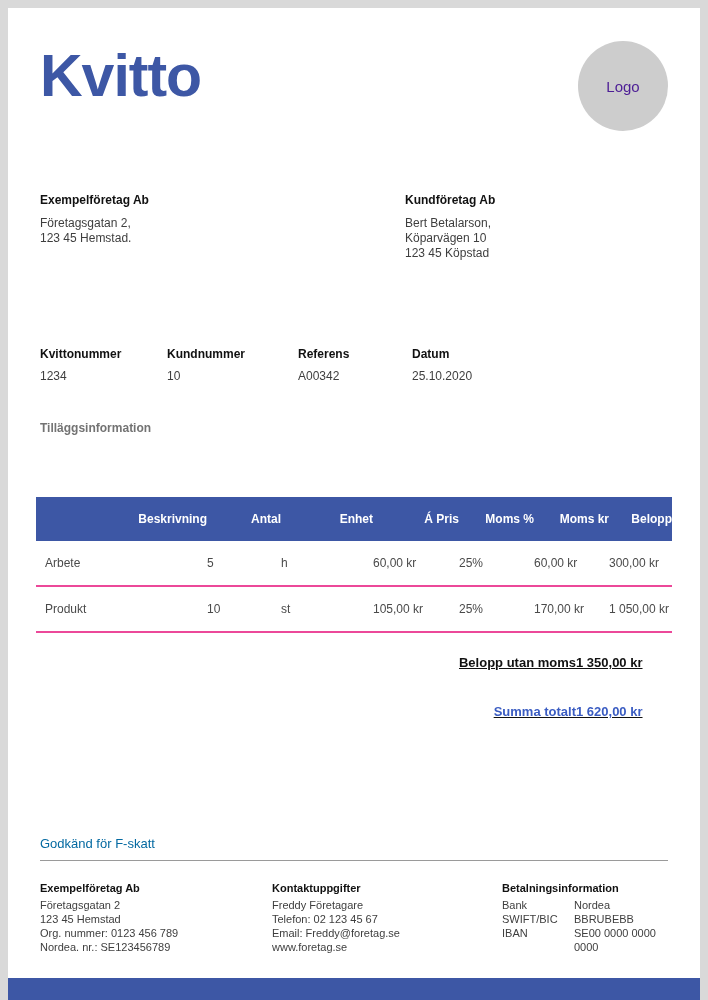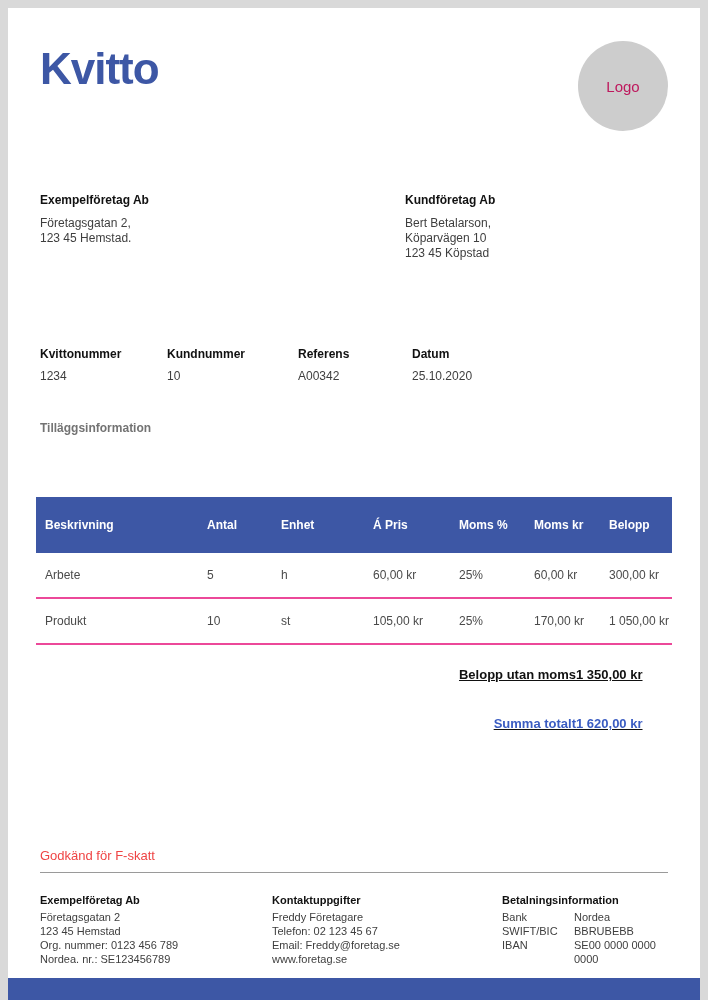--- a/index.html
+++ b/index.html
@@ -18,24 +18,24 @@
     height: 1000px;
     background: #fff;
     border: 8px solid var(--page-border);
     border-bottom: none;
     overflow: hidden;
   }
   .content { padding: 0 32px; }
 
   
   .doc-header { display: flex; justify-content: space-between; align-items: flex-start; margin-top: 33px; }
-  .title { margin: 6px 0 0; font-size: 44px; line-height: 1; font-weight: bold; color: var(--accent); letter-spacing: -1px; }
+  .title { margin: 6px 0 0; font-size: 59px; line-height: 1; font-weight: bold; color: var(--accent); letter-spacing: -1px; }
   .logo {
     width: 90px; height: 90px; border-radius: 50%;
-    background: var(--logo-bg); color: #be185d;
+    background: var(--logo-bg); color: #4c1d95;
     display: flex; align-items: center; justify-content: center;
     font-size: 15px; flex: 0 0 auto;
   }
 
   
   .addresses { display: grid; grid-template-columns: 365px 1fr; margin-top: 62px; }
   .addr-name { font-weight: bold; font-size: 12px; color: #111; margin-bottom: 9px; }
   .addr-line { font-size: 12px; line-height: 15px; color: #3e3e3e; }
 
   
@@ -46,35 +46,35 @@
   .additional { font-weight: bold; font-size: 12px; color: #737373; margin-top: 37px; line-height: 15px; }
 
   
   .items { margin: 61px -4px 0; font-size: 12px; }
   .trow {
     display: grid;
     grid-template-columns: 162px 74px 92px 86px 75px 75px 1fr;
     padding-left: 9px;
     align-items: center;
   }
-  .thead { background: var(--accent); color: #fff; font-weight: bold; height: 56px; }
+  .thead { background: var(--accent); color: #fff; font-weight: bold; height: 44px; text-align: right; }
   .tdata { height: 46px; color: #4a4a4a; border-bottom: 2px solid #ec4899; }
 
   
   .totals { margin-top: 15px; }
   .total-row {
     display: flex; justify-content: flex-end; align-items: baseline;
     font-size: 13px; font-weight: bold; color: #111; text-decoration: underline;
   }
   .total-row + .total-row { margin-top: 27px; }
   .total-value { width: 92px; text-align: left; white-space: nowrap; margin-top: 7px; }
   .total-row.summa .total-label, .total-row.summa .total-value { color: var(--summa); }
 
   
-  .fskatt { margin-top: 117px; font-size: 13px; color: #ef4444; line-height: 16px; }
+  .fskatt { margin-top: 117px; font-size: 13px; color: #0369a1; line-height: 16px; }
   .rule { border: none; border-top: 1px solid #9a9a9a; margin: 8px 0 0; }
 
   
   .footer {
     display: grid; grid-template-columns: 232px 230px 1fr;
     margin-top: 20px;
     font-size: 11px; line-height: 14px; color: #3e3e3e;
   }
   .foot-heading { font-weight: bold; color: #111; margin-bottom: 3px; }
   .pay-row { display: grid; grid-template-columns: 72px 1fr; }

